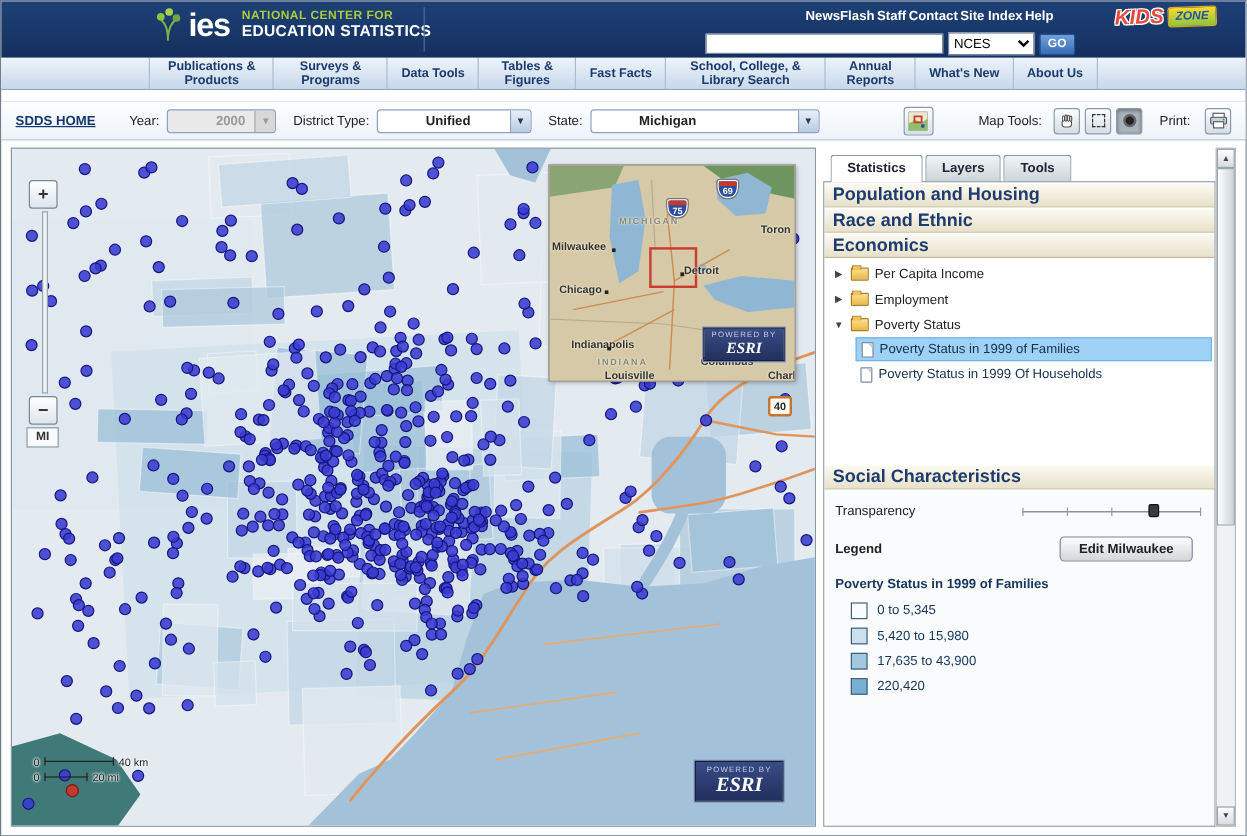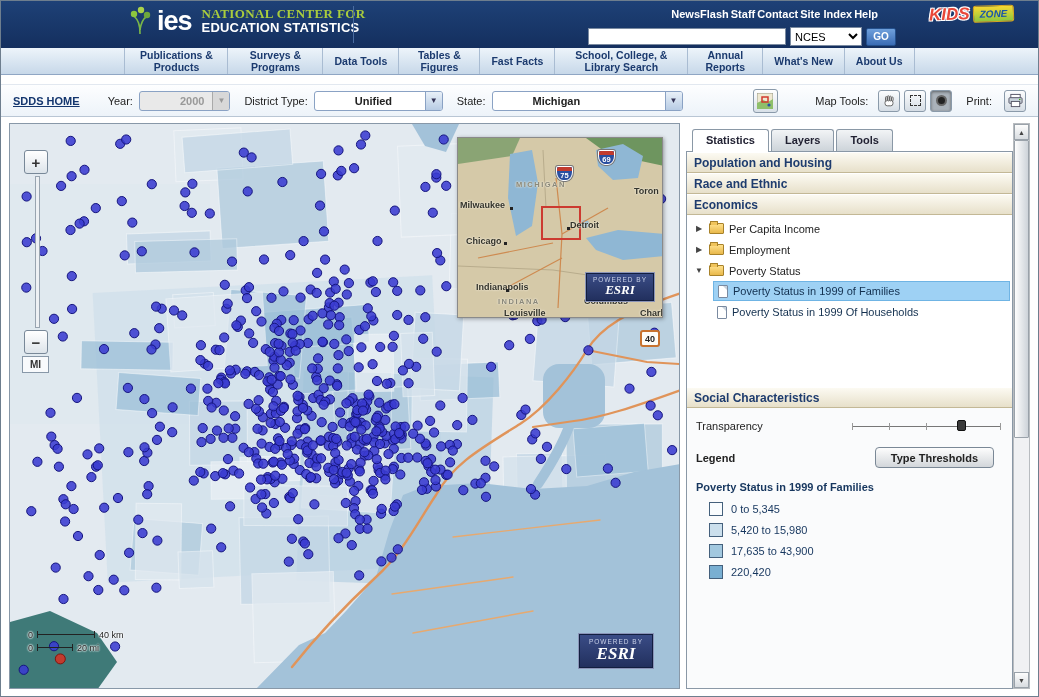--- a/index.html
+++ b/index.html
@@ -4,21 +4,21 @@
 <style>
   * { margin:0; padding:0; box-sizing:border-box; }
   body { font-family:"Liberation Sans", sans-serif; background:#fff; }
   .page { width:1039px; height:697px; border:1px solid #6e7e8e; background:#fff; position:relative; overflow:hidden; }
 
   
   .hdr { height:47px; background:linear-gradient(#1e4177,#142f5e); position:relative; color:#fff; }
   .hdr-logo { position:absolute; left:128px; top:5px; display:flex; align-items:center; gap:6px; }
   .ies-text { font-size:27px; font-weight:bold; letter-spacing:-1px; line-height:1; }
   .nces-lines { line-height:1.1; margin-left:4px; }
-  .nces-l1 { color:#a9cc3d; font-size:13px; font-weight:bold; letter-spacing:.4px;font-family:Liberation Serif, serif; }
+  .nces-l1 { color:#a9cc3d; font-size:10px; font-weight:bold; letter-spacing:.4px; }
   .nces-l2 { color:#fff; font-size:13px; font-weight:bold; letter-spacing:.2px; }
   .hdr-sep { position:absolute; left:352px; top:5px; width:1px; height:37px; background:#4a6ca0; }
   .agency { position:absolute; left:363px; top:7px; line-height:1.5; }
   .agency-1 { font-size:11px; font-weight:bold; }
   .agency-2 { font-size:11px; color:#94acd0; }
   .top-links { position:absolute; right:160px; top:7px; display:flex; gap:2px; font-size:11px; font-weight:bold; }
   .top-links span { cursor:pointer; }
   .kids { position:absolute; right:24px; top:3px; display:flex; align-items:center; gap:3px; transform:rotate(-2deg); }
   .kids-kids { font-style:italic; font-weight:900; font-size:17px; color:#e8483a; text-shadow:1px 1px 0 #fff,-1px -1px 0 #fff,1px -1px 0 #fff,-1px 1px 0 #fff; }
   .kids-zone { background:linear-gradient(#f8d832,#8cc63e); border:1px solid #d8a820; border-radius:3px; padding:2px 6px; font-size:10px; font-weight:bold; font-style:italic; color:#1a56a8; }
@@ -82,21 +82,21 @@
   .inset .esri-badge { right:8px; bottom:16px; padding:2px 6px 3px; }
   .inset .esri-name { font-size:13px; }
 
   
   .panel { width:344px; height:566px; display:flex; flex:none; }
   .panel-main { flex:1; display:flex; flex-direction:column; min-width:0; }
   .ptabs { display:flex; gap:2px; padding:6px 0 0 6px; height:29px; }
   .ptab { padding:4px 13px 3px; font-size:11px; font-weight:bold; color:#223; background:linear-gradient(#f2f4f6,#cbd2d8); border:1px solid #8a98a6; border-bottom:none; border-radius:3px 3px 0 0; cursor:pointer; }
   .ptab.active { background:#fff; position:relative; z-index:2; }
   .pbody { flex:1; border:1px solid #8a98a6; background:#fff; margin-top:-1px; display:flex; flex-direction:column; overflow:hidden; }
-  .acc-h { height:21px; flex:none; background:linear-gradient(#fcfaf2,#e7e0ca); border-top:1px solid #fff; border-bottom:1px solid #c3b896; display:flex; align-items:center; padding:0 7px; font-size:12px; font-weight:bold; color:#1e3c6e; cursor:pointer; }
+  .acc-h { height:21px; flex:none; background:linear-gradient(#fcfaf2,#e7e0ca); border-top:1px solid #fff; border-bottom:1px solid #c3b896; display:flex; align-items:center; padding:0 7px; font-size:15px; font-weight:bold; color:#1e3c6e; cursor:pointer; }
   .tree { background:#fff; height:172px; flex:none; padding-top:3px; overflow:hidden; }
   .trow { display:flex; align-items:center; height:21px; padding-left:7px; font-size:11px; color:#222; gap:5px; cursor:pointer; }
   .caret { width:10px; font-size:8px; color:#444; text-align:center; flex:none; }
   .folder { width:15px; height:11px; background:linear-gradient(#ffe08a,#e8b84b); border:1px solid #a8822a; border-radius:1px; position:relative; flex:none; }
   .folder::before { content:""; position:absolute; top:-3px; left:0; width:6px; height:3px; background:#f0c45c; border:1px solid #a8822a; border-bottom:none; border-radius:1px 1px 0 0; }
   .tchild { display:flex; align-items:center; height:20px; gap:5px; font-size:11px; color:#13304f; margin:0 2px 1px 26px; padding:0 4px; cursor:pointer; }
   .tchild.selected { background:#9ed1f4; border:1px solid #6fb4e4; }
   .page-ic { width:10px; height:13px; background:#fff; border:1px solid #7a8aa0; border-radius:1px; position:relative; flex:none; }
   .page-ic::after { content:""; position:absolute; top:0; right:0; border-style:solid; border-width:0 4px 4px 0; border-color:transparent #c8d2dc transparent transparent; }
   .panel-lower { flex:1; background:#fafbfc; padding:11px 6px 0 9px; }
@@ -1041,21 +1041,21 @@
                 <span class="slider-tick" style="left:0%"></span>
                 <span class="slider-tick" style="left:25%"></span>
                 <span class="slider-tick" style="left:50%"></span>
                 <span class="slider-tick" style="left:75%"></span>
                 <span class="slider-tick" style="left:100%"></span>
                 <span class="slider-thumb"></span>
               </span>
             </div>
             <div class="legend-row">
               <span class="bold-label">Legend</span>
-              <button class="edit-btn">Type Thresholds</button>
+              <button class="edit-btn">Edit Milwaukee</button>
             </div>
             <div class="legend-title">Poverty Status in 1999 of Families</div>
             <div class="litem">
               <span class="swatch" style="background-color: rgb(249, 252, 254);"></span>
               <span>0 to 5,345</span>
             </div>
             <div class="litem">
               <span class="swatch" style="background-color: rgb(203, 223, 236);"></span>
               <span>5,420 to 15,980</span>
             </div>

